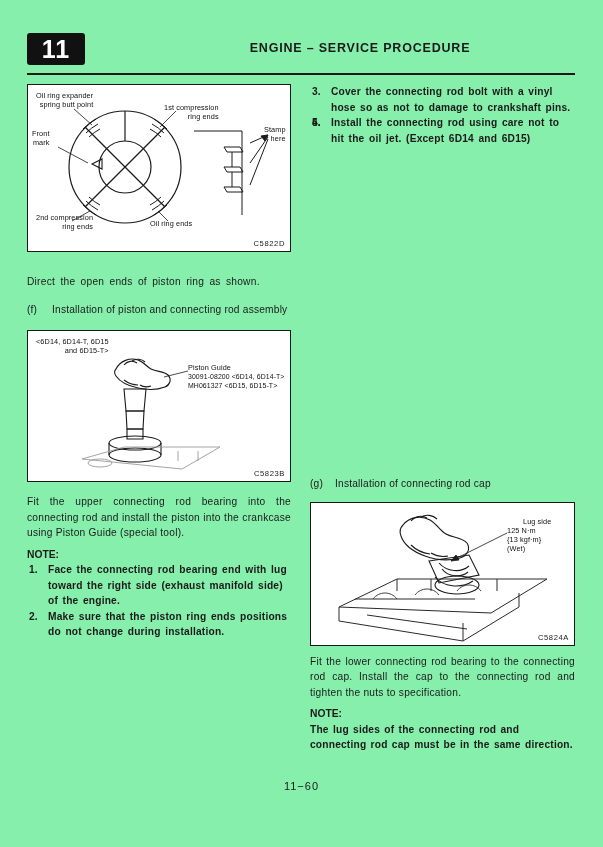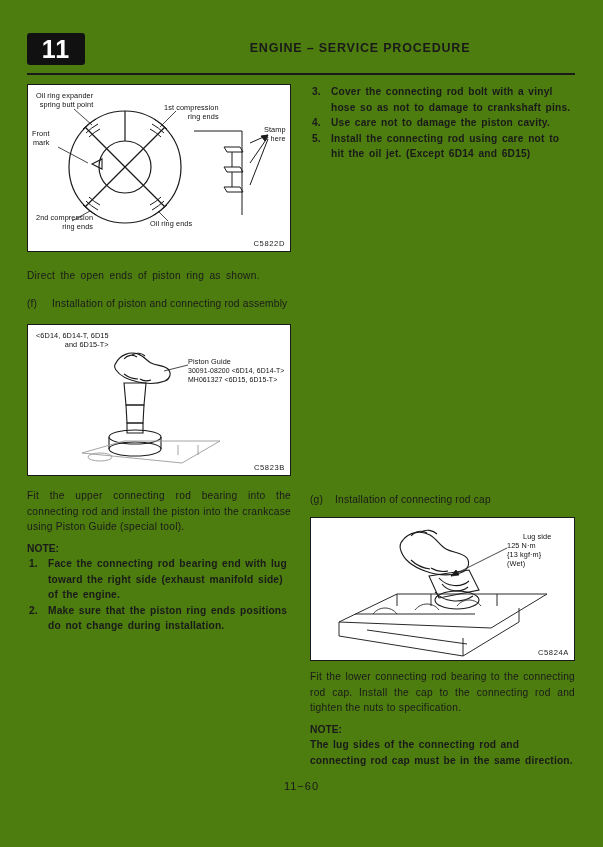--- a/index.html
+++ b/index.html
@@ -9,21 +9,21 @@
     background: #ffffff;
   }
   body {
     font-family: "Liberation Sans", sans-serif;
     color: #1a1a1a;
   }
   #page {
     position: relative;
     width: 603px;
     height: 847px;
-    background: #4d7c0f;
+    background: #86efac;
     overflow: hidden;
   }
 
   
   #header {
     position: absolute;
     left: 0; top: 0;
     width: 603px;
     height: 78px;
   }
@@ -226,21 +226,21 @@
       <div class="fig-label" style="left:4px;top:44px;">Front
 mark</div>
       <div class="fig-label" style="left:236px;top:40px;">Stamp
 here</div>
       <div class="fig-label" style="left:8px;top:128px;">2nd compression
 ring ends</div>
       <div class="fig-label" style="left:122px;top:134px;">Oil ring ends</div>
       <div class="fig-code">C5822D</div>
     </div>
 
-    <p class="para loose" style="margin-top:16px;">Direct the open ends of piston ring as shown.</p>
+    <p class="para loose" style="margin-top:22px;">Direct the open ends of piston ring as shown.</p>
 
     <ul class="sublist" style="margin-top:12px;">
       <li>
         <span class="marker">(f)</span>
         <span>Installation of piston and connecting rod assembly</span>
       </li>
     </ul>
 
     <div class="figure" style="width:264px;height:152px;margin-top:13px;">
       <svg width="262" height="150" viewBox="0 0 262 150">
@@ -299,21 +299,20 @@
 
   <div class="col" id="col-right">
 
     <ul class="olist bold">
       <li>
         <span class="marker">3.</span>
         <span>Cover the connecting rod bolt with a vinyl hose so as not to damage to crankshaft pins.</span>
       </li>
       <li>
         <span class="marker">4.</span>
-        <span>Use care not to damage the piston cavity.</span>
       </li>
       <li>
         <span class="marker">5.</span>
         <span>Install the connecting rod using care not to hit the oil jet. (Except 6D14 and 6D15)</span>
       </li>
     </ul>
 
     <ul class="sublist" style="margin-top:330px;">
       <li>
         <span class="marker">(g)</span>

